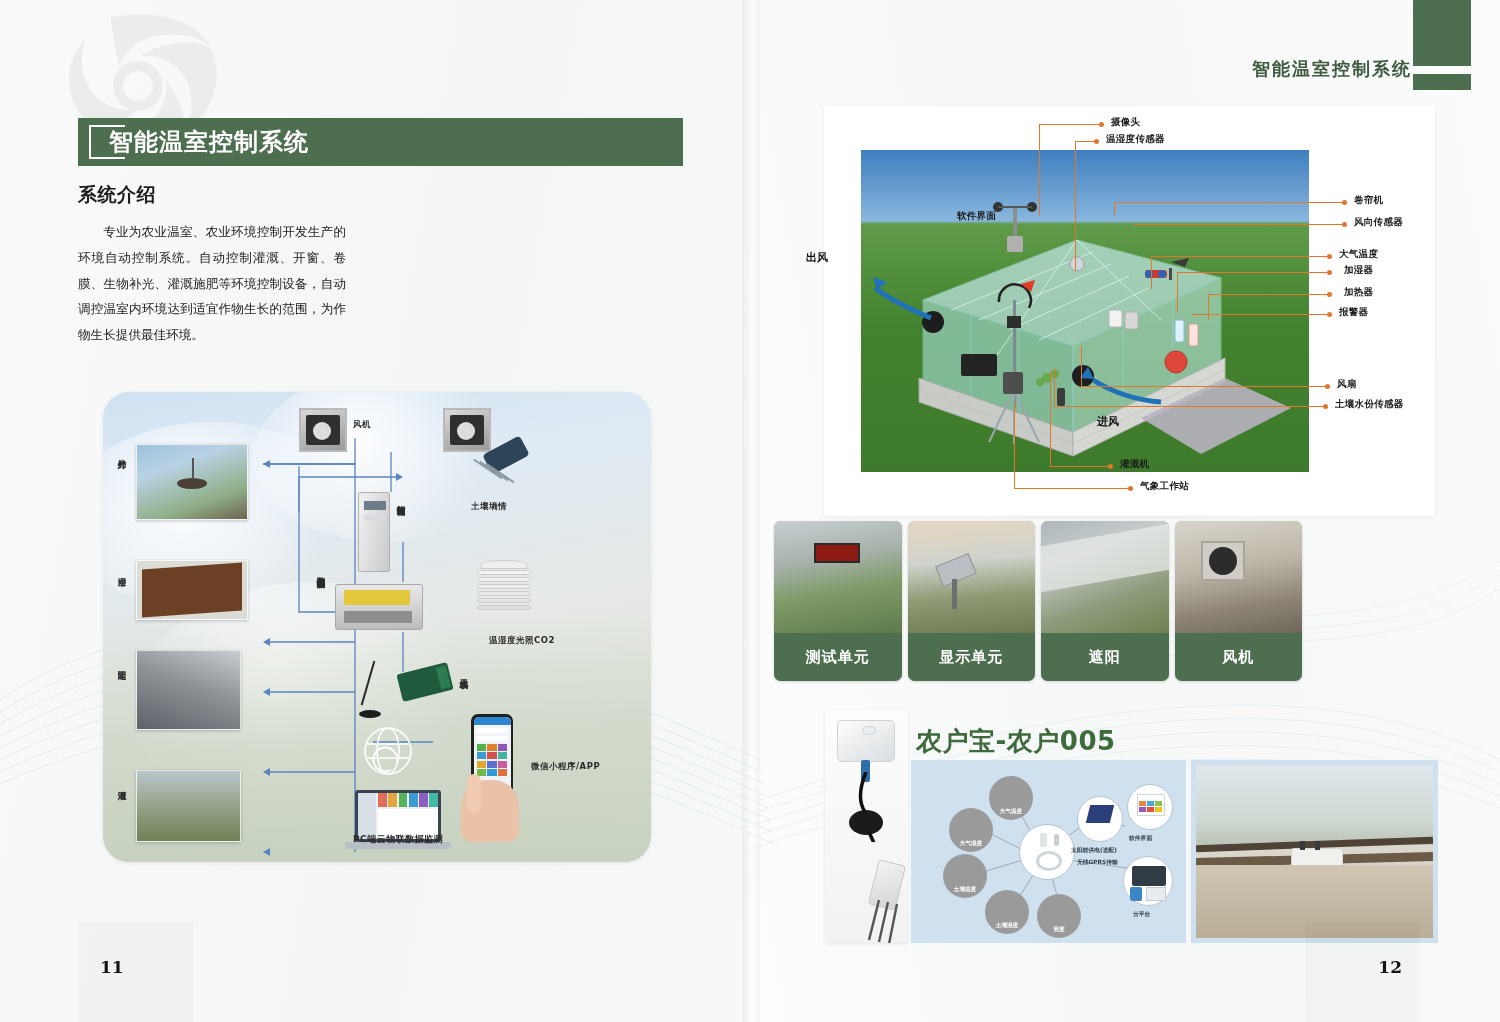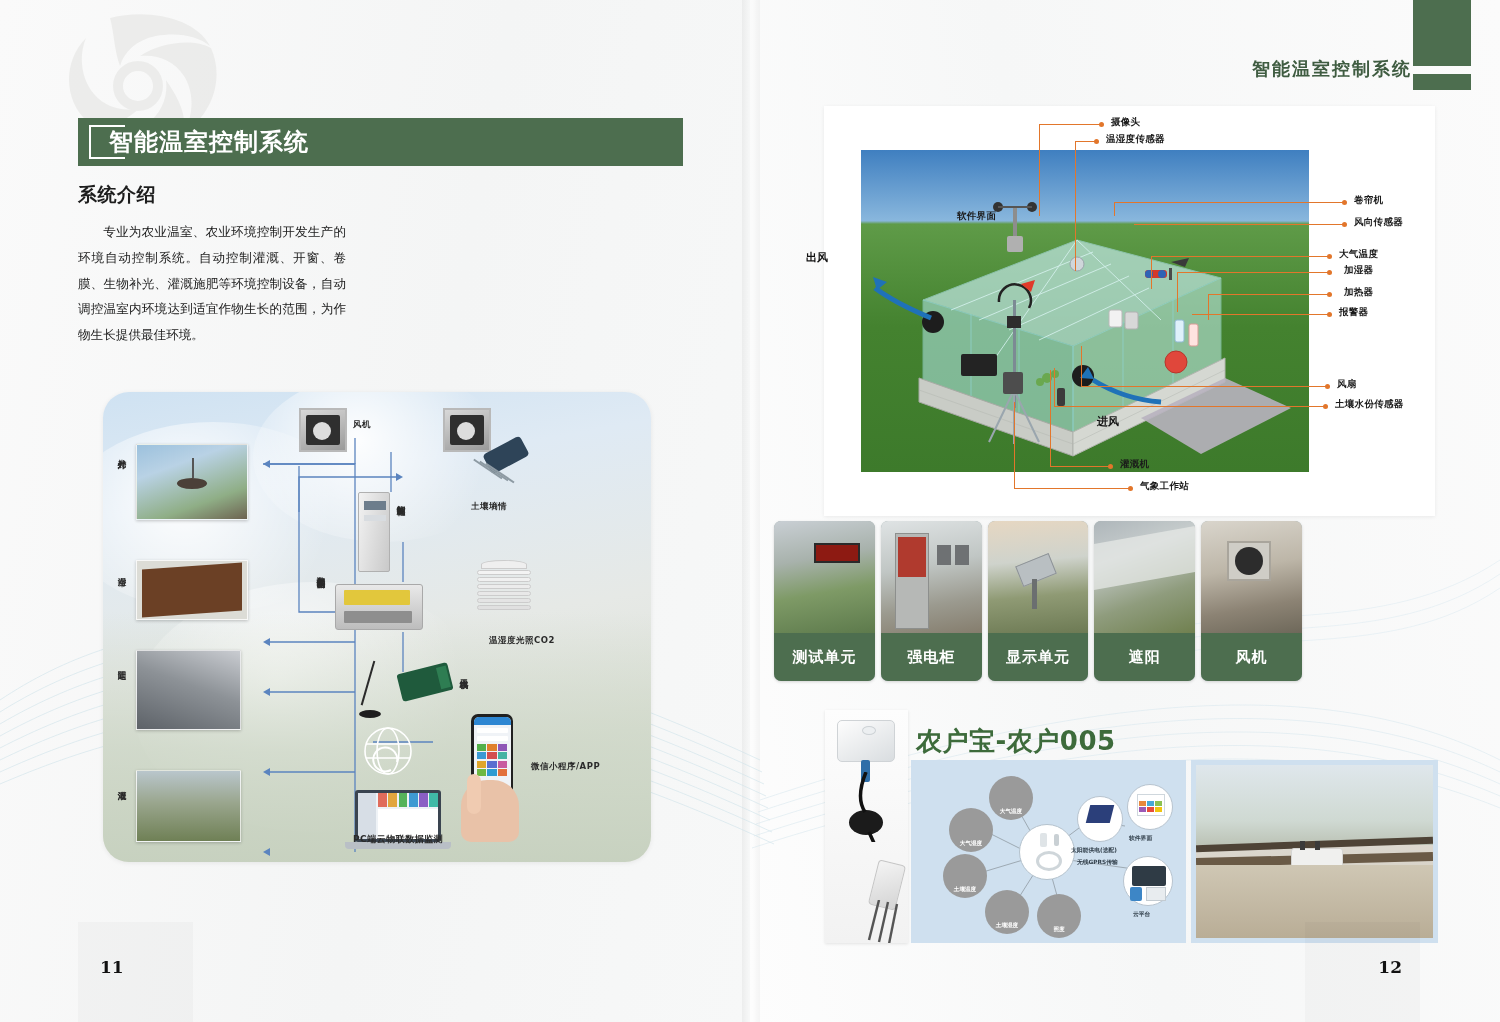--- a/index.html
+++ b/index.html
@@ -538,29 +538,20 @@
 
   <div class="strip">
     <div class="strip-item">
       <div class="strip-img" style="background:linear-gradient(170deg,#c9cfd4 0%,#a8b2ac 34%,#7e9a66 62%,#5d7a4c 100%);">
         <div style="position:absolute;left:40px;top:22px;width:46px;height:20px;background:#2a2a2a;"></div>
         <div style="position:absolute;left:42px;top:24px;width:42px;height:16px;background:#8d1a12;"></div>
       </div>
       <div class="strip-cap">测试单元</div>
     </div>
     <div class="strip-item">
-      <div class="strip-img" style="background:linear-gradient(170deg,#dfe3e4 0%,#c0c6c4 40%,#9b9a8f 72%,#857d6d 100%);">
-        <div style="position:absolute;left:14px;top:12px;width:34px;height:96px;background:#b6b8b6;border:1px solid #8d8f8d;"></div>
-        <div style="position:absolute;left:17px;top:16px;width:28px;height:40px;background:#b03a2e;"></div>
-        <div style="position:absolute;left:56px;top:24px;width:14px;height:20px;background:#6e7173;"></div>
-        <div style="position:absolute;left:74px;top:24px;width:14px;height:20px;background:#6e7173;"></div>
-      </div>
-      <div class="strip-cap">强电柜</div>
-    </div>
-    <div class="strip-item">
       <div class="strip-img" style="background:linear-gradient(175deg,#e6d7c2 0%,#cfd3cc 36%,#8f9a74 66%,#6d7a54 100%);">
         <div style="position:absolute;left:30px;top:38px;width:36px;height:22px;background:#b9bfc2;transform:rotate(-22deg);border:1px solid #8d9295;"></div>
         <div style="position:absolute;left:44px;top:58px;width:5px;height:30px;background:#6b6f70;"></div>
       </div>
       <div class="strip-cap">显示单元</div>
     </div>
     <div class="strip-item">
       <div class="strip-img" style="background:linear-gradient(160deg,#aeb6ba 0%,#c7cdcd 30%,#8f9c7d 66%,#70804f 100%);">
         <div style="position:absolute;left:0;top:14px;width:100%;height:46px;background:rgba(230,232,230,.75);transform:skewY(-10deg);"></div>
       </div>

